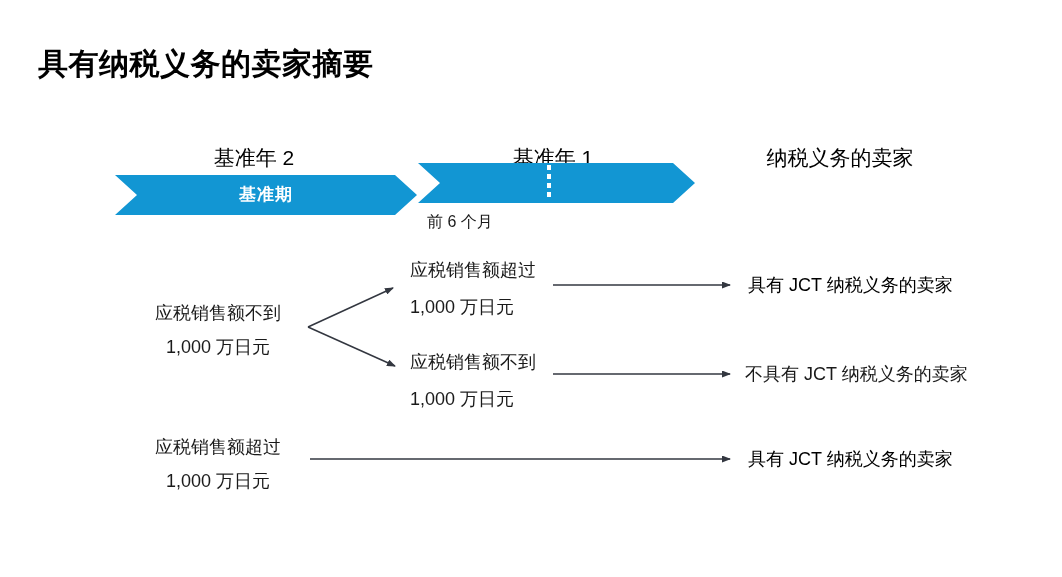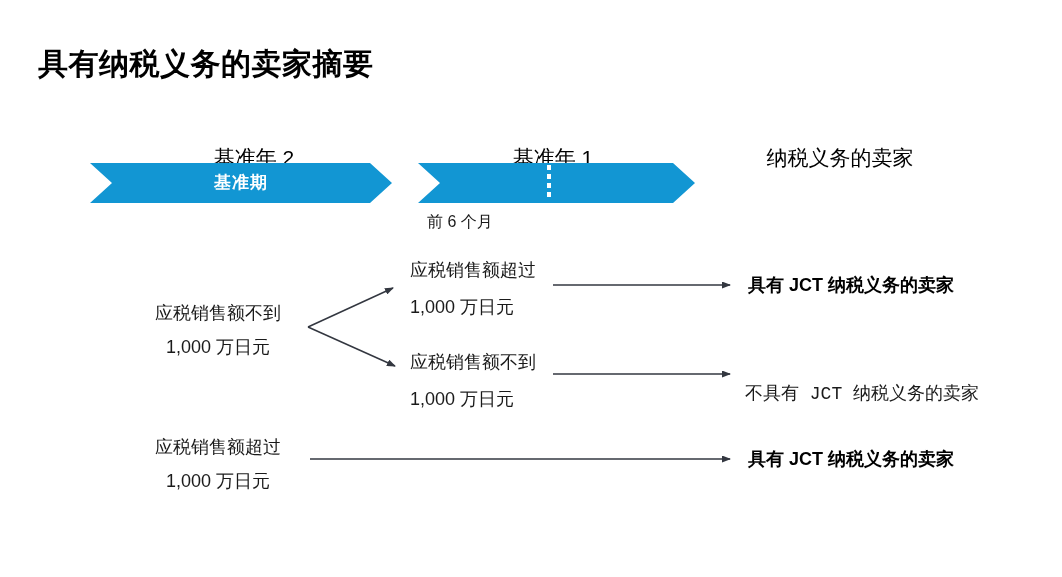--- a/index.html
+++ b/index.html
@@ -14,42 +14,42 @@
 
   .title{position:absolute;left:38px;top:44px;font-size:30px;font-weight:700;color:#000;letter-spacing:0.5px;}
 
   .year-label{position:absolute;top:124px;width:200px;text-align:center;font-size:21px;font-weight:400;color:#000;margin-top:20px;}
   .year-2{left:154px;}
   .year-1{left:453px;}
   .year-tax{left:740px;}
 
   .bar{position:absolute;top:163px;height:40px;background:var(--accent);
        clip-path:polygon(0 0, calc(100% - 22px) 0, 100% 50%, calc(100% - 22px) 100%, 0 100%, 22px 50%);}
-  .bar-1{left:90px;width:302px;}
+  .bar-1{left:115px;width:302px;margin-top:12px;}
   .bar-2{left:418px;width:277px;}
   .bar-3{left:708px;width:279px;}
   .bar-label{display:block;width:100%;line-height:40px;text-align:center;color:#fff;font-size:17px;font-weight:700;letter-spacing:1px;}
 
   .dashed-divider{position:absolute;left:547px;top:165px;width:4px;height:36px;z-index:2;
     background:repeating-linear-gradient(to bottom,#ffffff 0 5px,transparent 5px 9px);}
 
   .note{position:absolute;left:427px;top:212px;width:120px;text-align:left;font-size:16px;color:var(--text);}
 
   .flow-node{position:absolute;font-size:18px;color:var(--text);}
   .node-center{text-align:center;line-height:34px;width:180px;}
   .node-left{text-align:left;line-height:37px;width:170px;}
   .node-a{left:128px;top:296px;}
   .node-b{left:410px;top:252px;}
   .node-c{left:410px;top:344px;}
   .node-d{left:128px;top:430px;}
 
   .outcome{position:absolute;font-size:18px;color:var(--text);line-height:24px;white-space:nowrap;}
-  .outcome-bold{font-weight:700;color:#000;text-align:right;}
+  .outcome-bold{font-weight:400;color:#000;text-align:right;}
   .outcome-1{left:748px;top:273px;}
-  .outcome-2{left:745px;top:382px;font-family:Liberation Mono, monospace;}
+  .outcome-2{left:745px;top:362px;}
   .outcome-3{left:748px;top:447px;}
 
   svg.arrows{position:absolute;left:0;top:0;width:1062px;height:577px;pointer-events:none;}
   svg.arrows line{stroke:var(--arrow);stroke-width:1.5;}
   svg.arrows marker path{fill:var(--arrow);}
 </style>
 </head>
 <body>
 
 <div class="canvas">

